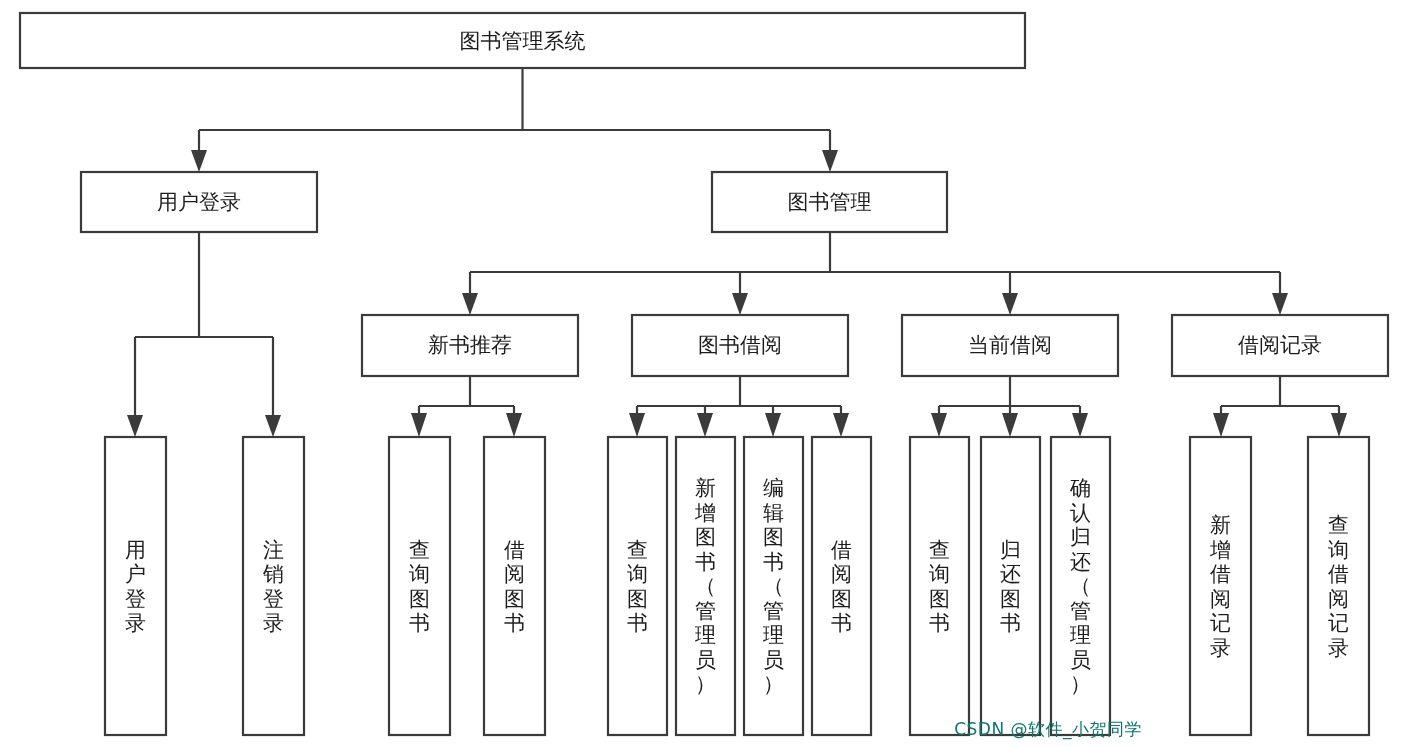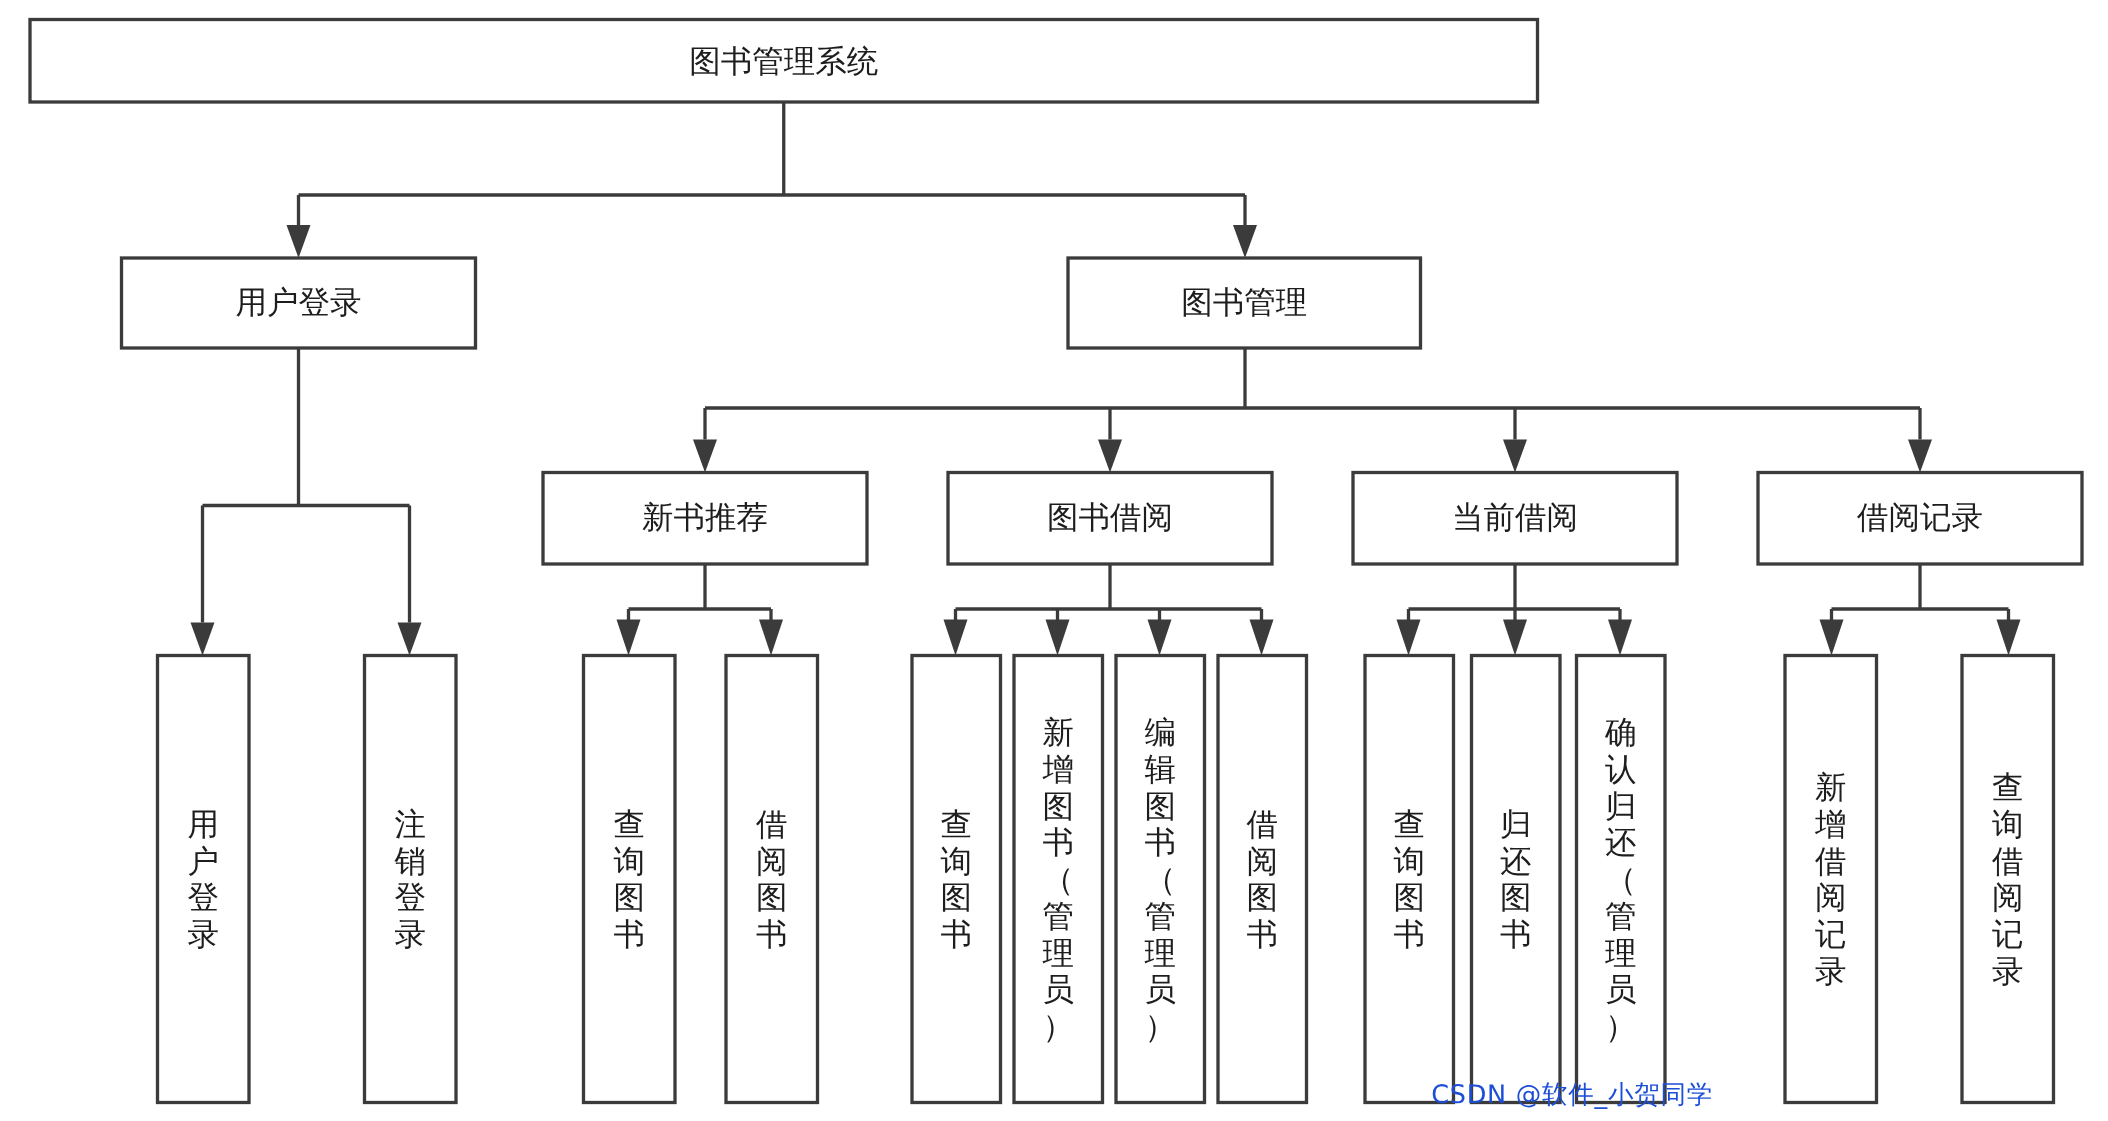--- a/index.html
+++ b/index.html
@@ -54,21 +54,21 @@
   .arrow-head {
     fill: #3b3b3b;
     stroke: none;
   }
   .watermark {
     position: absolute;
     right: 12px;
     bottom: 6px;
     font-family: "DejaVu Sans", "Liberation Sans", sans-serif;
     font-size: 17px;
-    color: #1d4ed8;
+    color: #0f766e;
     letter-spacing: 0.5px;
     white-space: nowrap;
     pointer-events: none;
     text-align: center;
   }
 </style>
 </head>
 <body>
 
 <div id="chart-root">

